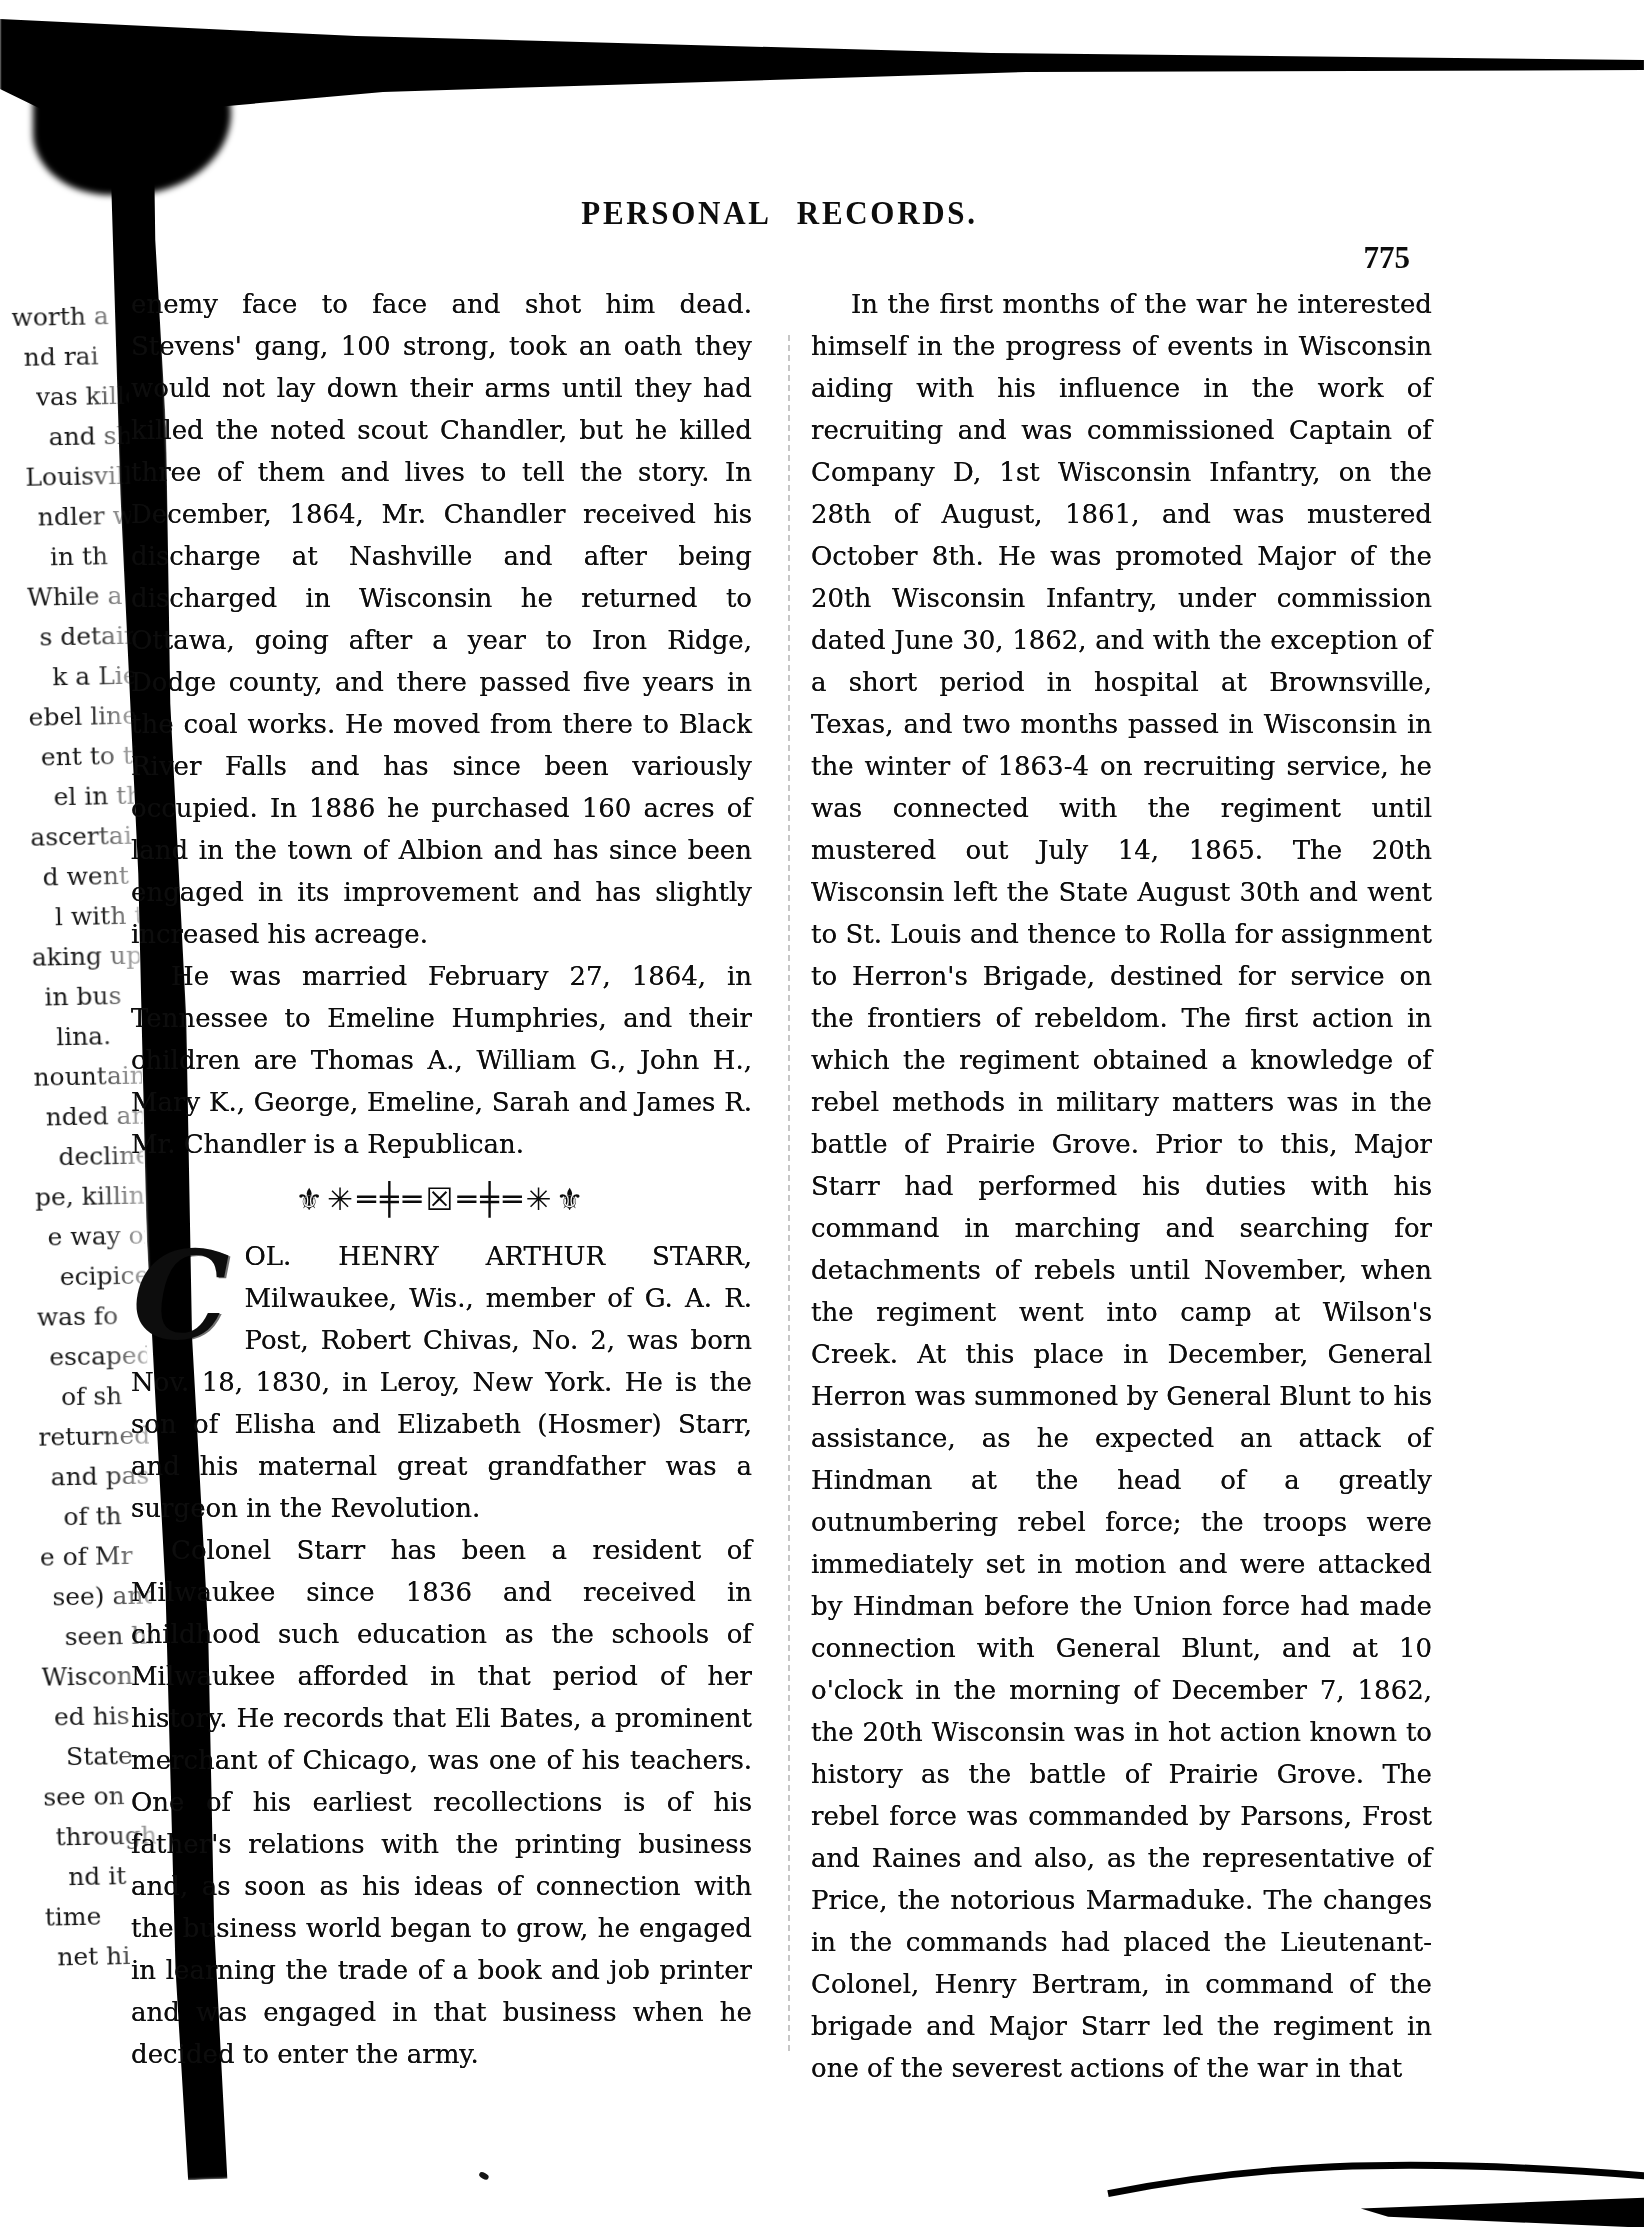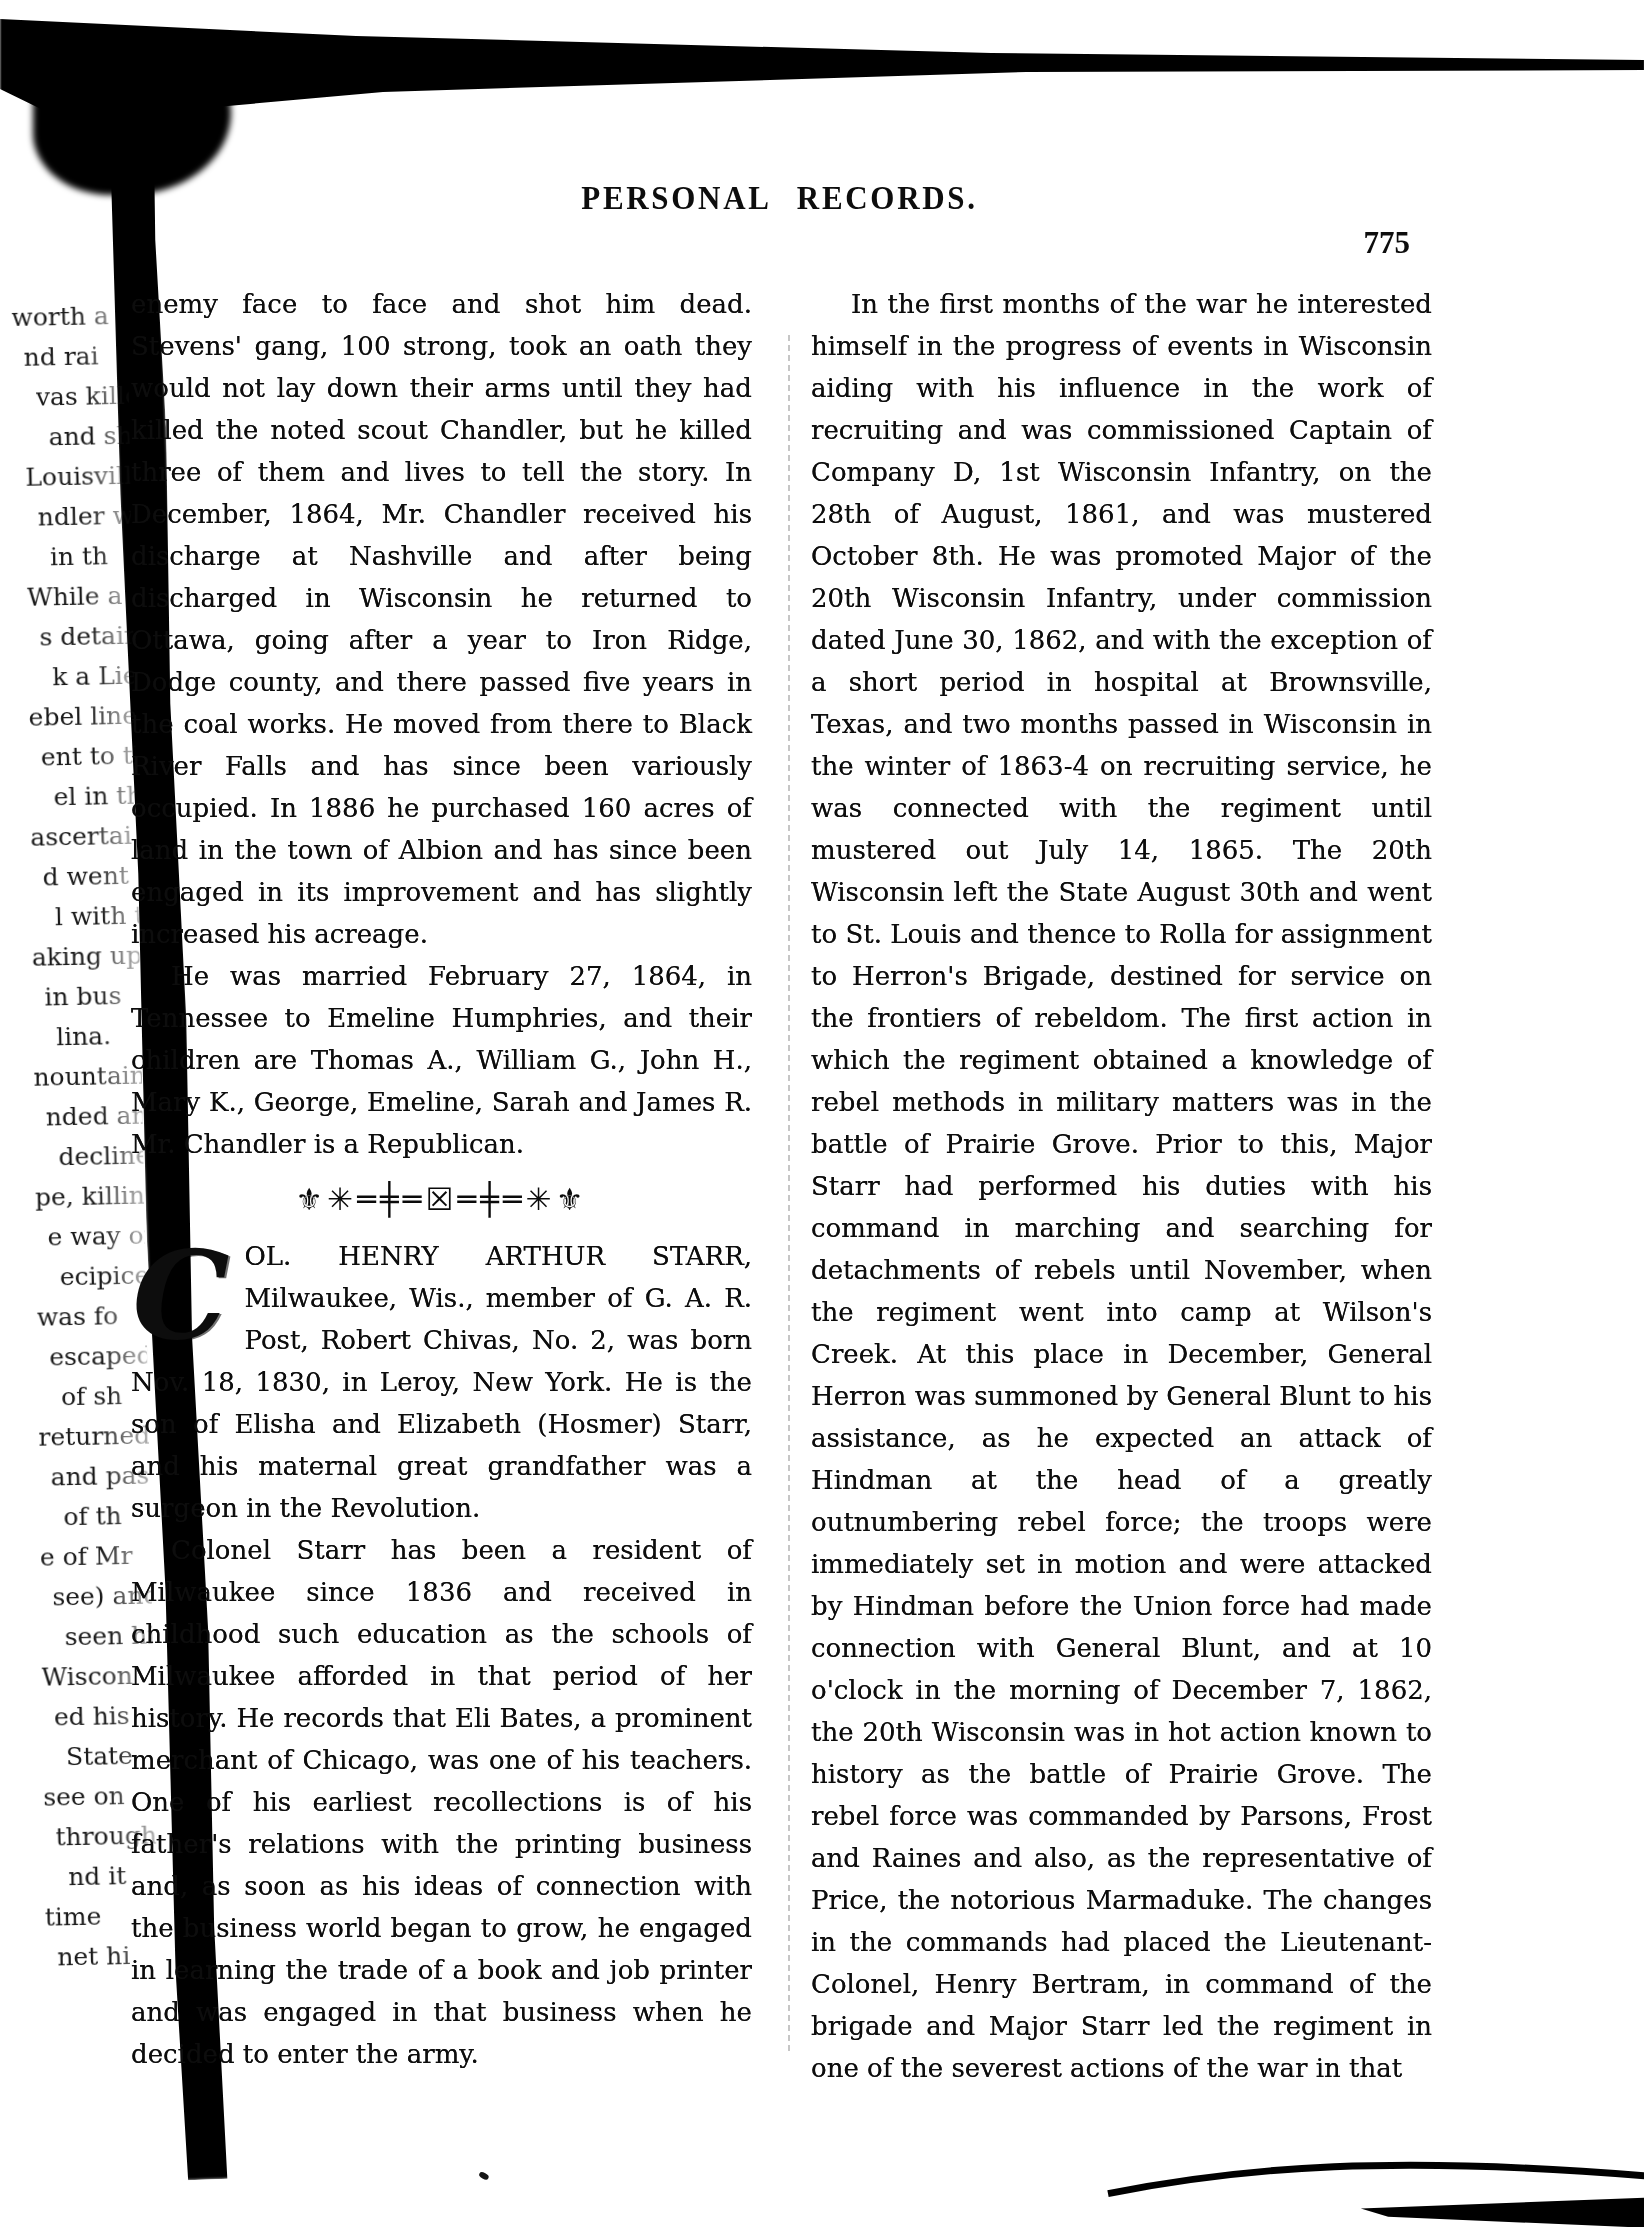--- a/index.html
+++ b/index.html
@@ -35,21 +35,21 @@
     position:absolute; left:11px; top:298px; width:116px;
     transform-origin:top left; transform:rotate(-1.1deg);
   }
   .fragment {
     font-size:25px; line-height:40px; white-space:nowrap; color:#1a1a1a;
     filter:blur(0.4px);
     -webkit-mask-image:linear-gradient(90deg,#000 55%,rgba(0,0,0,.5) 85%,rgba(0,0,0,.35));
     mask-image:linear-gradient(90deg,#000 55%,rgba(0,0,0,.5) 85%,rgba(0,0,0,.35));
   }
   
-  .header { position:absolute; left:130px; top:180px; width:1299px; height:48px; }
+  .header { position:absolute; left:130px; top:195px; width:1299px; height:48px; }
   .header-title {
     position:absolute; left:0; right:0; text-align:center;
     font-family:"Liberation Serif", serif; font-weight:bold;
     font-size:31px; letter-spacing:2.7px; word-spacing:16.4px;
     transform:scaleY(1.08);
   }
   .page-number {
     position:absolute; right:19px; top:-1.4px;
     font-family:"Liberation Serif", serif; font-size:31px; font-weight:bold;margin-top:46px;
   }

